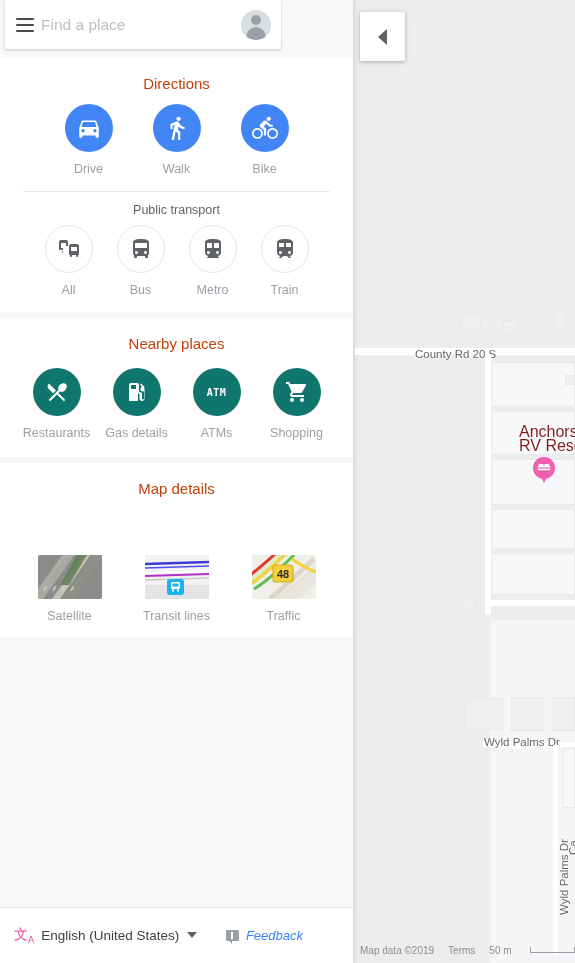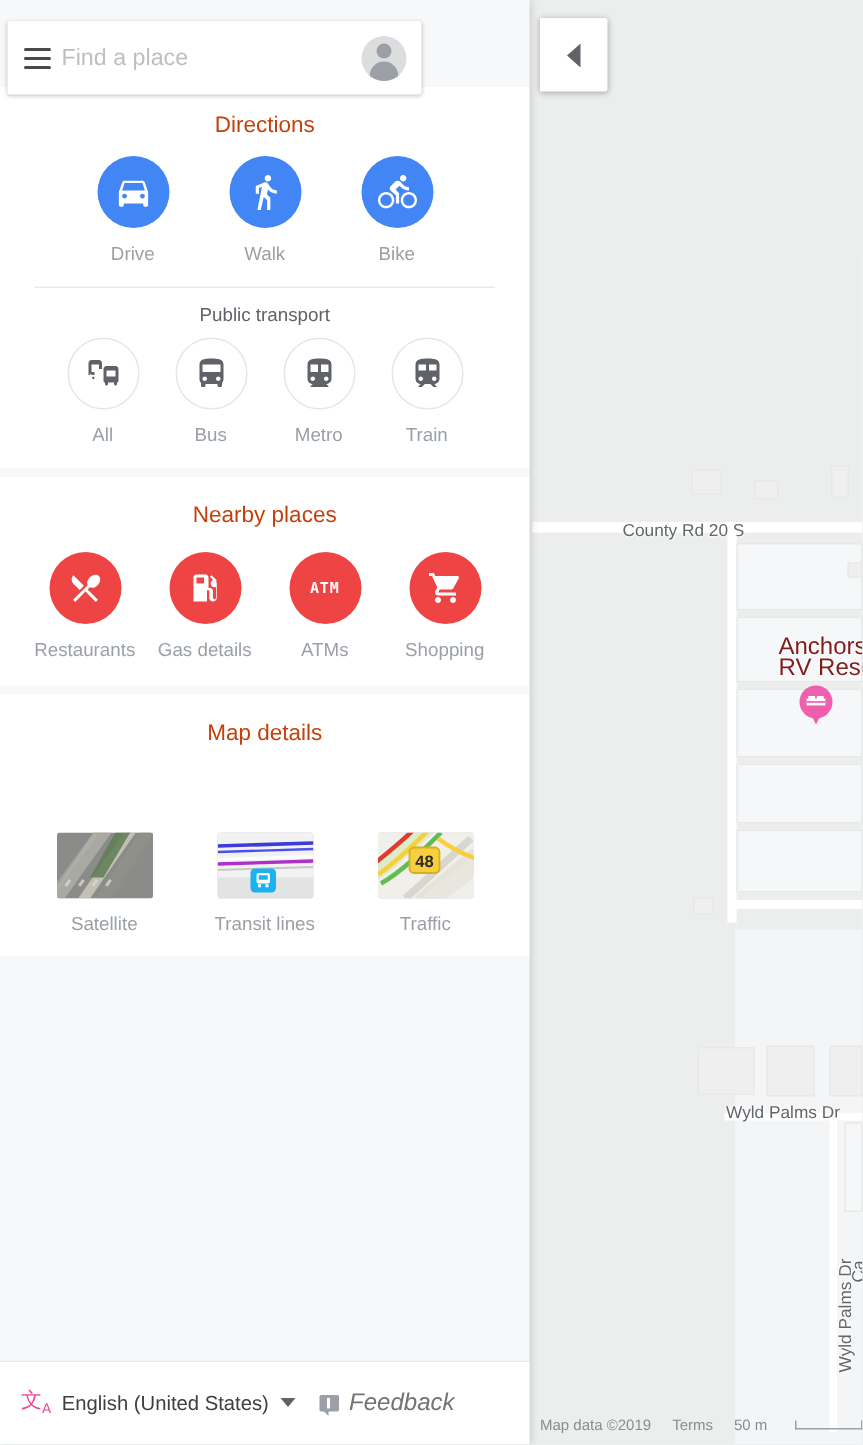--- a/index.html
+++ b/index.html
@@ -147,21 +147,21 @@
   
   #search-header {
     position: relative;
     height: 58px;
     flex: 0 0 58px;
     background: #f7f8f9;
     padding: 0;
   }
   #search-bar {
     position: absolute;
-    left: 5px; top: 14px;
+    left: 5px; top: 0;
     width: 276px;
     height: 49px;
     background: #ffffff;
     border-radius: 2px;
     box-shadow: 0 1px 3px rgba(0,0,0,0.22);
     display: flex;
     align-items: center;
   }
   #hamburger {
     width: 40px;
@@ -261,21 +261,21 @@
     text-decoration: none;
   }
   .tile .circle {
     width: 48px; height: 48px;
     border-radius: 50%;
     display: flex;
     align-items: center;
     justify-content: center;
   }
   .tile .circle.blue   { background: #4285f4; }
-  .tile .circle.slate  { background: #ef4444; }
+  .tile .circle.slate  { background: #0f766e; }
   .tile .circle.ghost  { background: #ffffff; border: 1px solid #e4e6e8; box-sizing: border-box; }
   .tile .lbl {
     margin-top: 9px;
     font-size: 12.5px;
     color: #9aa0a6;
     text-align: center;
     line-height: 16px;
     max-width: 74px;
   }
 
@@ -342,22 +342,22 @@
     margin-left: 8px;
     width: 0; height: 0;
     border-left: 5px solid transparent;
     border-right: 5px solid transparent;
     border-top: 6px solid #5f6368;
   }
   #feedback-btn {
     display: flex;
     align-items: center;
     cursor: pointer;
-    color: #737373;
-    font-size: 16px;
+    color: #3b82f6;
+    font-size: 13px;
     font-style: italic;
     margin-right: 36px;
   }
   #feedback-btn .fbicon {
     width: 13px; height: 11px;
     background: #9aa0a6;
     border-radius: 1px;
     margin-right: 7px;
     position: relative;
   }

